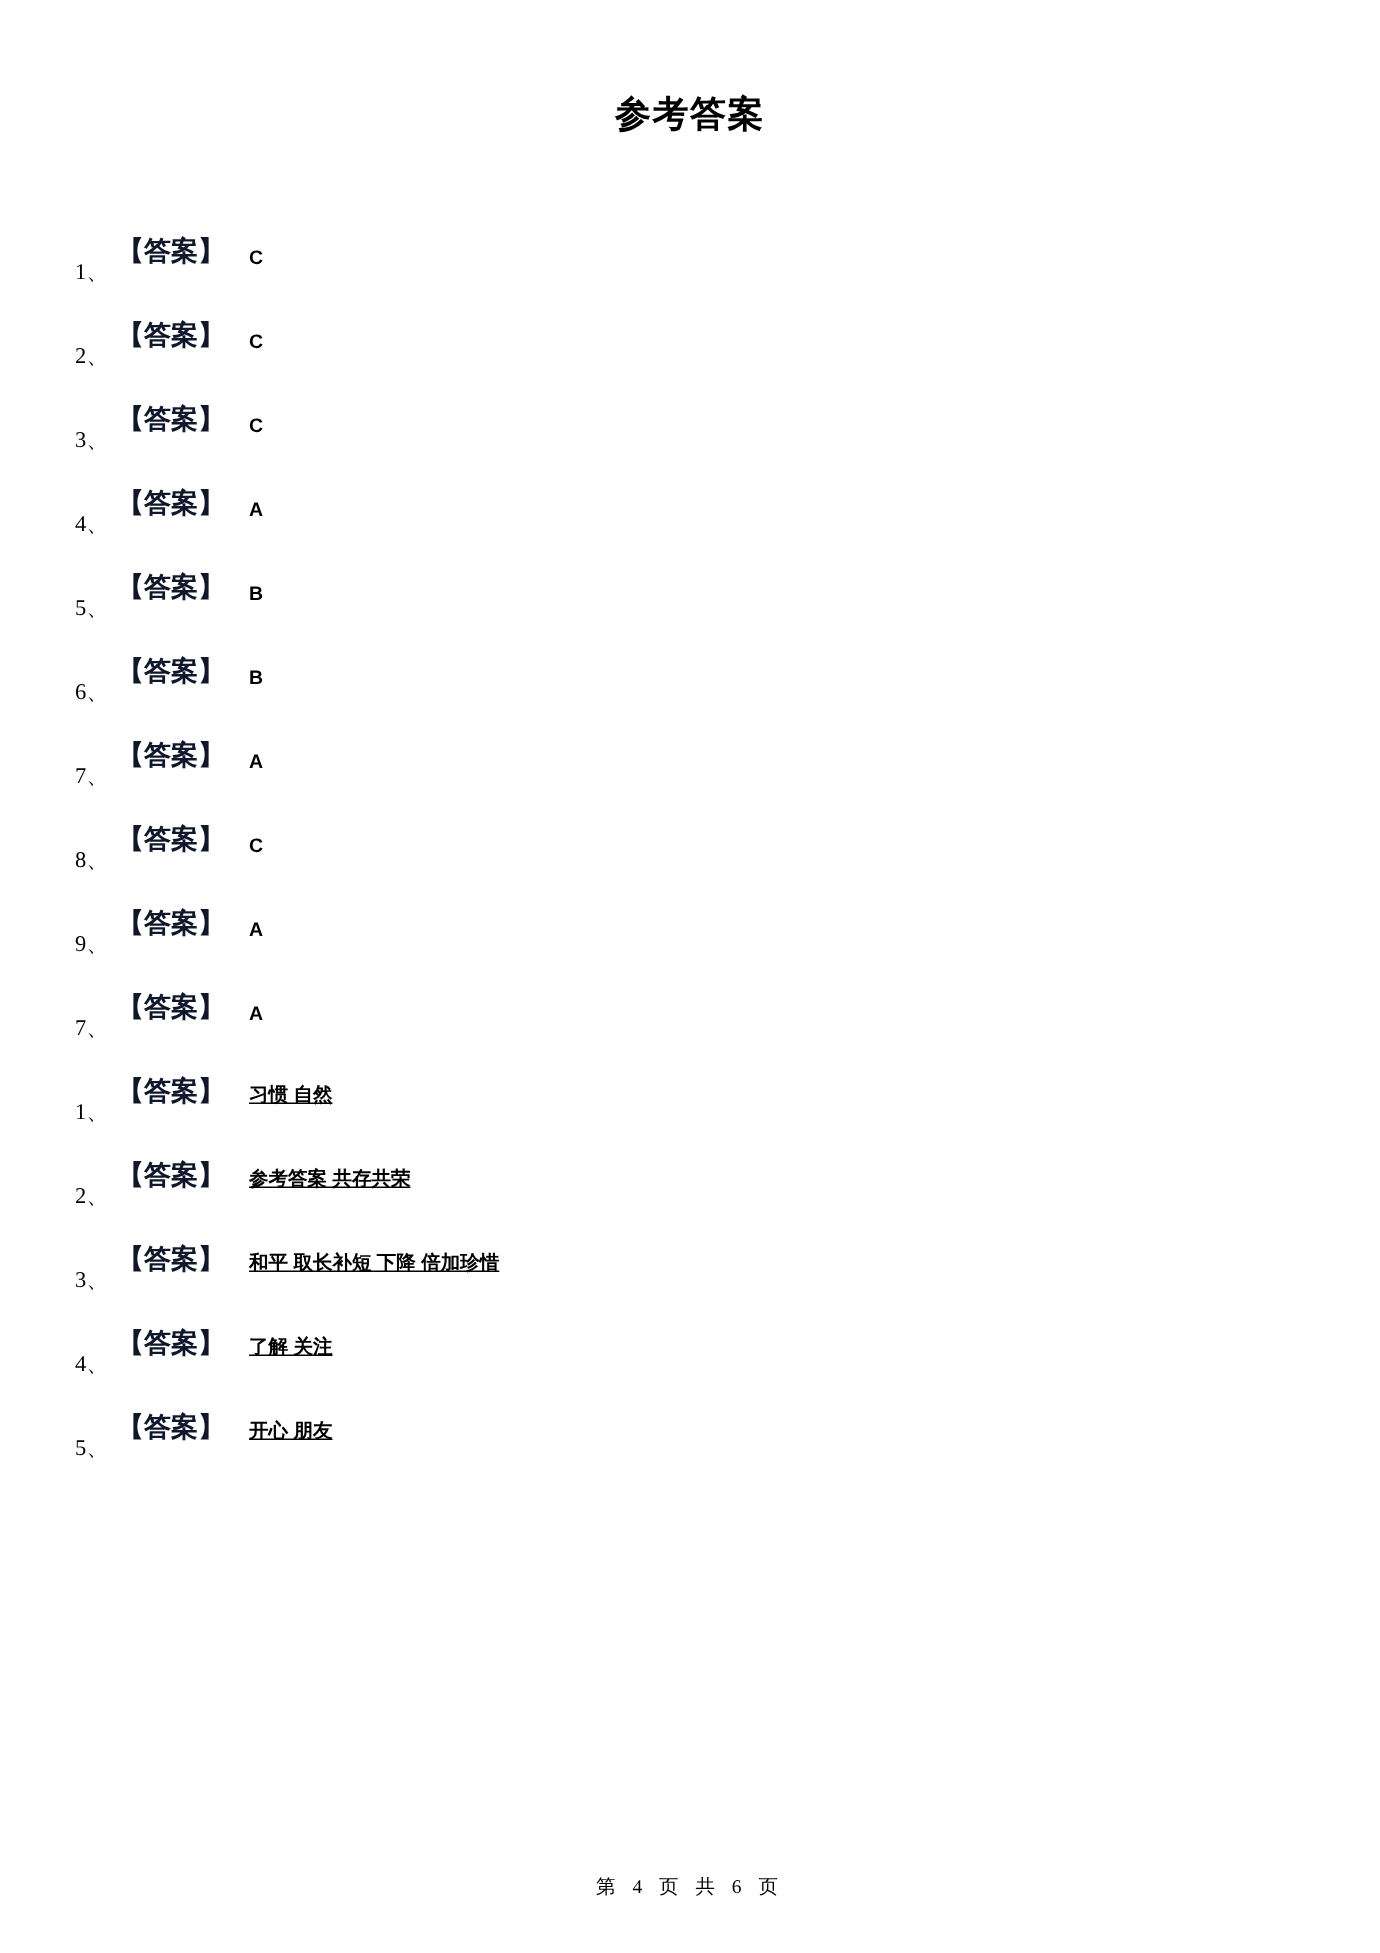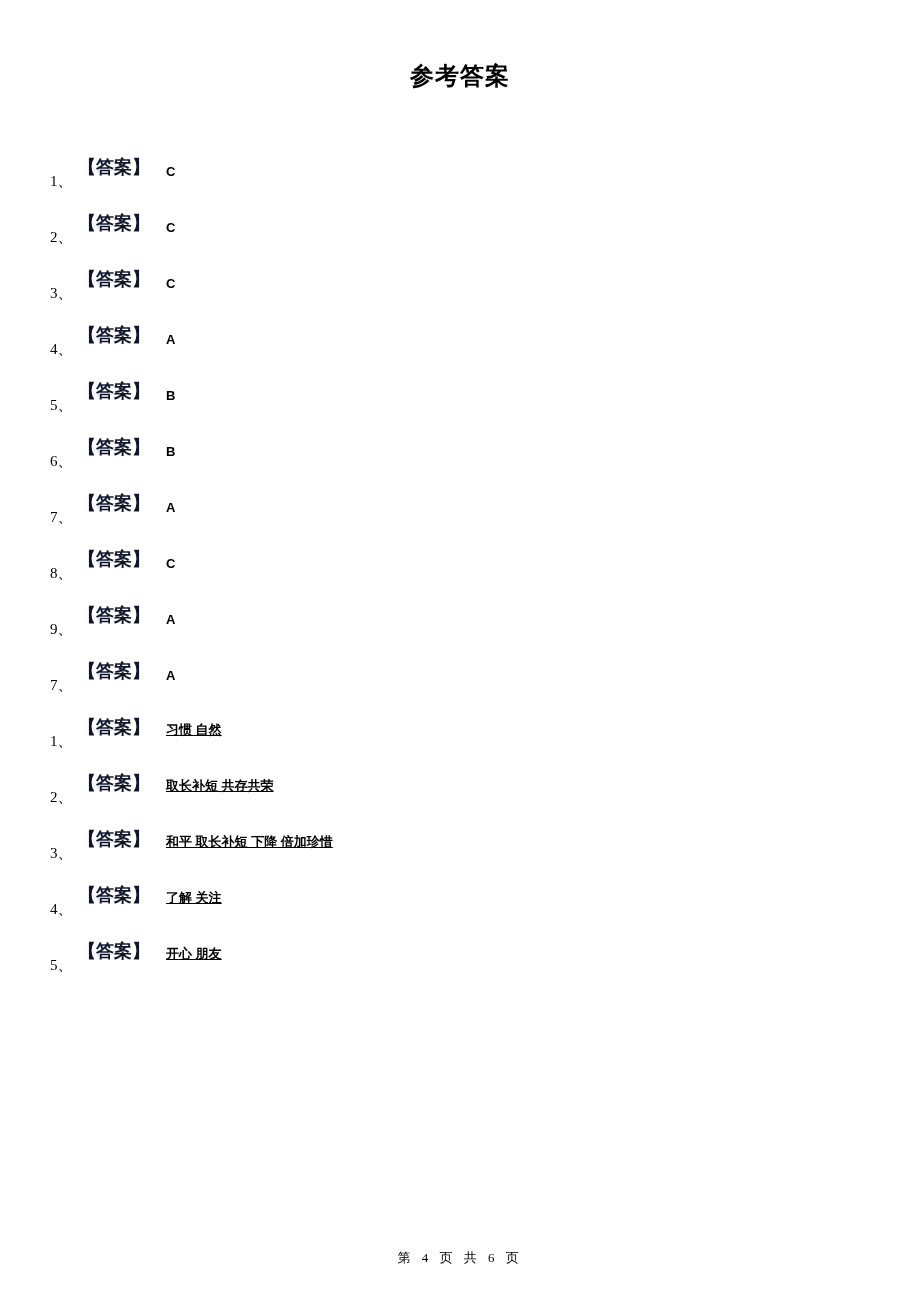--- a/index.html
+++ b/index.html
@@ -152,21 +152,21 @@
 
   <div class="item-row">
     <span class="item-number">1、</span>
     <span class="answer-label">【答案】</span>
     <span class="fill-value">习惯 自然</span>
   </div>
 
   <div class="item-row">
     <span class="item-number">2、</span>
     <span class="answer-label">【答案】</span>
-    <span class="fill-value">取长补短 共存共荣</span>
+    <span class="fill-value">参考答案 共存共荣</span>
   </div>
 
   <div class="item-row">
     <span class="item-number">3、</span>
     <span class="answer-label">【答案】</span>
     <span class="fill-value">和平 取长补短 下降 倍加珍惜</span>
   </div>
 
   <div class="item-row">
     <span class="item-number">4、</span>

